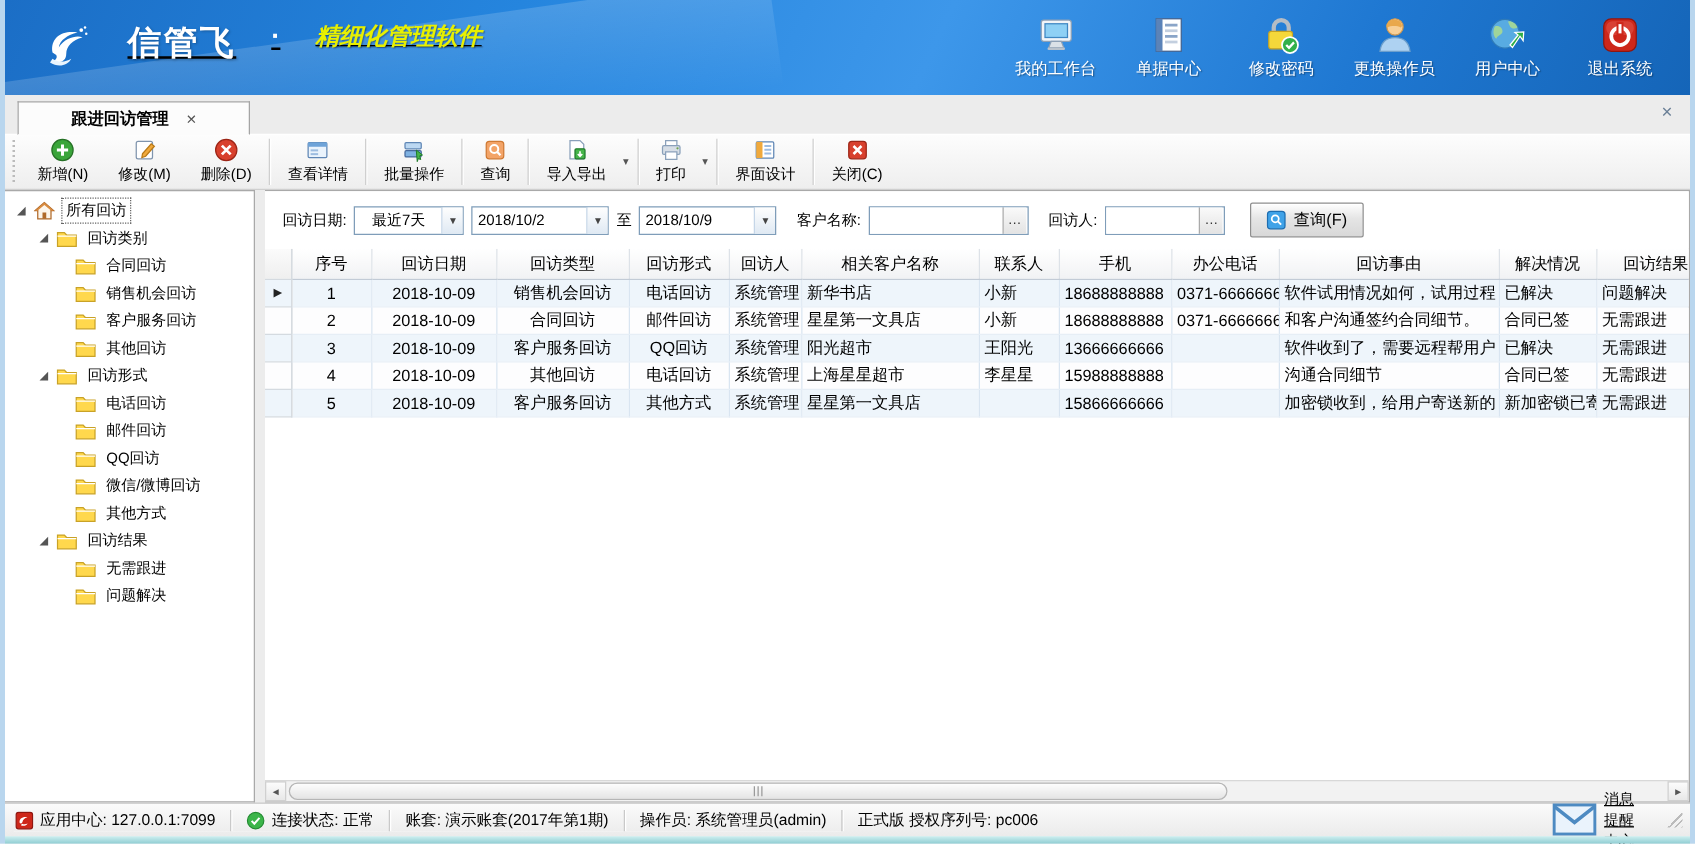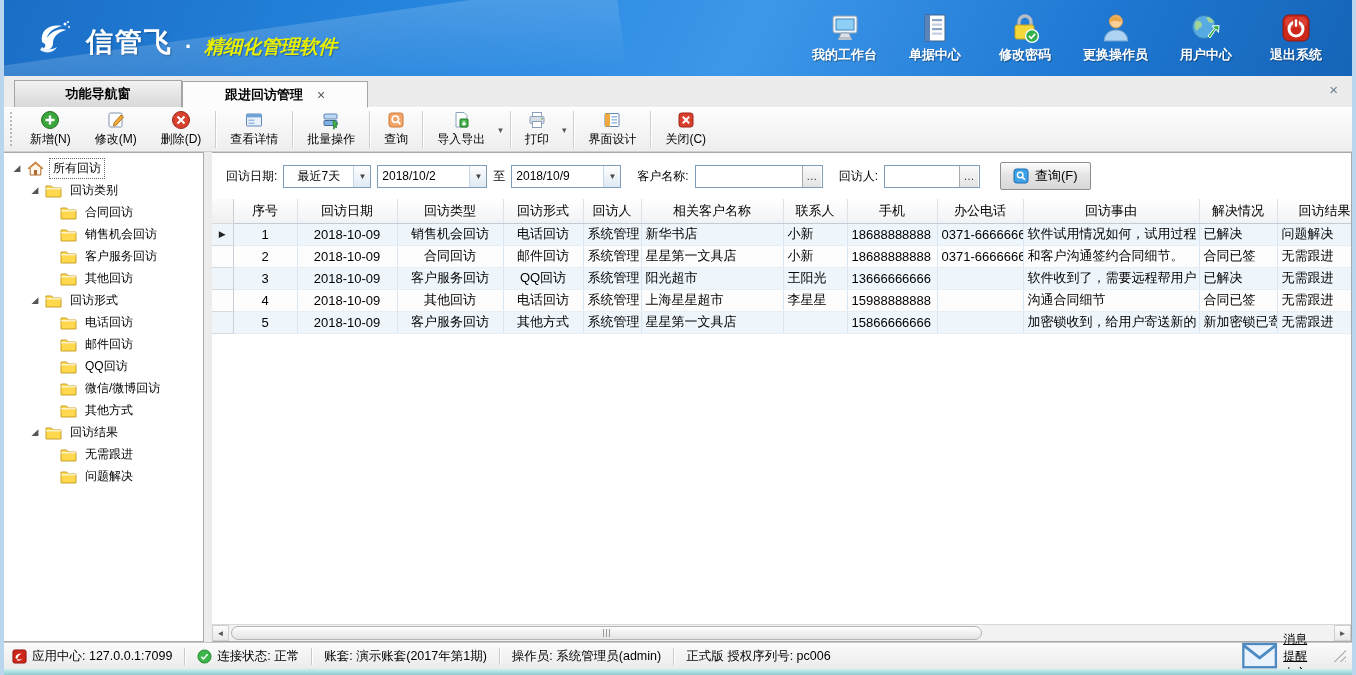--- a/index.html
+++ b/index.html
@@ -6,29 +6,29 @@
   html,body { width:1356px; height:675px; overflow:hidden; }
   body { font-family:"Liberation Sans","DejaVu Sans",sans-serif; font-size:12px; color:#000; background:#dce9f5; }
   .window { width:1356px; height:675px; display:flex; flex-direction:column; border-left:4px solid #b9d6ee; border-right:4px solid #b9d6ee; background:#f0f0f0; }
 
   
   .app-header { height:76px; flex:0 0 76px; position:relative; overflow:hidden;
     background:linear-gradient(115deg,#1b6ec6 0%,#2585de 30%,#3d97ea 55%,#1f78d2 80%,#1565b8 100%);
     display:flex; align-items:center; justify-content:space-between; padding:0 14px 0 28px; }
   .app-header::after { content:""; position:absolute; left:-80px; top:28px; width:700px; height:90px;
     background:linear-gradient(180deg,rgba(255,255,255,.16),rgba(255,255,255,0)); transform:rotate(-8deg); pointer-events:none; }
-  .brand { display:flex; align-items:flex-end; gap:10px; z-index:1; }
+  .brand { display:flex; align-items:flex-start; gap:26px; z-index:1;text-decoration:underline; }
   .brand-mark { width:44px; height:44px; }
   .brand-name { color:#fff; font-size:27px; font-weight:bold; letter-spacing:2px; text-shadow:1px 1px 2px rgba(0,0,0,.25); }
   .brand-sep { color:#fff; font-size:22px; font-weight:bold; margin:0 2px; }
   .brand-tag { color:#e8f000; font-size:19px; font-weight:bold; font-style:italic; text-shadow:1px 1px 1px rgba(0,0,0,.3); }
   .hacts { display:flex; align-items:flex-end; gap:26px; z-index:1; padding-right:10px; }
   .hact { display:flex; flex-direction:column; align-items:center; gap:2px; cursor:pointer; min-width:64px; }
   .hact svg { width:32px; height:32px; }
-  .hact span { color:#fff; font-weight:bold; font-size:13px; text-shadow:1px 1px 1px rgba(0,0,0,.35); white-space:nowrap; }
+  .hact span { color:#fff; font-weight:normal; font-size:13px; text-shadow:1px 1px 1px rgba(0,0,0,.35); white-space:nowrap; }
 
   
   .tabbar { height:32px; flex:0 0 32px; background:#ececec; display:flex; align-items:flex-end; padding:0 6px 0 10px; border-bottom:1px solid #fff; position:relative; }
   .tab { height:27px; display:flex; align-items:center; justify-content:center; gap:14px; padding:0 30px; font-weight:bold; font-size:13px; cursor:pointer; }
   .tab.inactive { background:linear-gradient(#f2f2f2,#d8d8d8); border:1px solid #a5a5a5; border-bottom:none; width:168px; }
   .tab.active { background:#fcfcfc; border:1px solid #a5a5a5; border-bottom:1px solid #fcfcfc; margin-bottom:-1px; width:186px; }
   .tab-close { font-size:14px; color:#555; font-weight:normal; cursor:pointer; line-height:1; }
   .tabbar-close { position:absolute; right:14px; top:6px; color:#6a7f96; font-size:15px; cursor:pointer; line-height:1; }
 
   
@@ -171,23 +171,20 @@
           <rect x="5" y="5" width="22" height="11" rx="5" fill="#e2564a" opacity=".55"></rect>
           <circle cx="16" cy="17" r="7" fill="none" stroke="#fff" stroke-width="3"></circle>
           <rect x="14" y="6.5" width="4" height="9" fill="#fff" stroke="#cd271a" stroke-width="1.6"></rect>
         </svg>
         <span>退出系统</span>
       </div>
     </div>
   </div>
 
   <div class="tabbar">
-    <div class="tab inactive">
-      <span>功能导航窗</span>
-    </div>
     <div class="tab active">
       <span>跟进回访管理</span>
       <span class="tab-close">×</span>
     </div>
     <span class="tabbar-close">×</span>
   </div>
 
   <div class="toolbar">
     <div class="tb-grip"></div>
     <div class="tb-btn">

